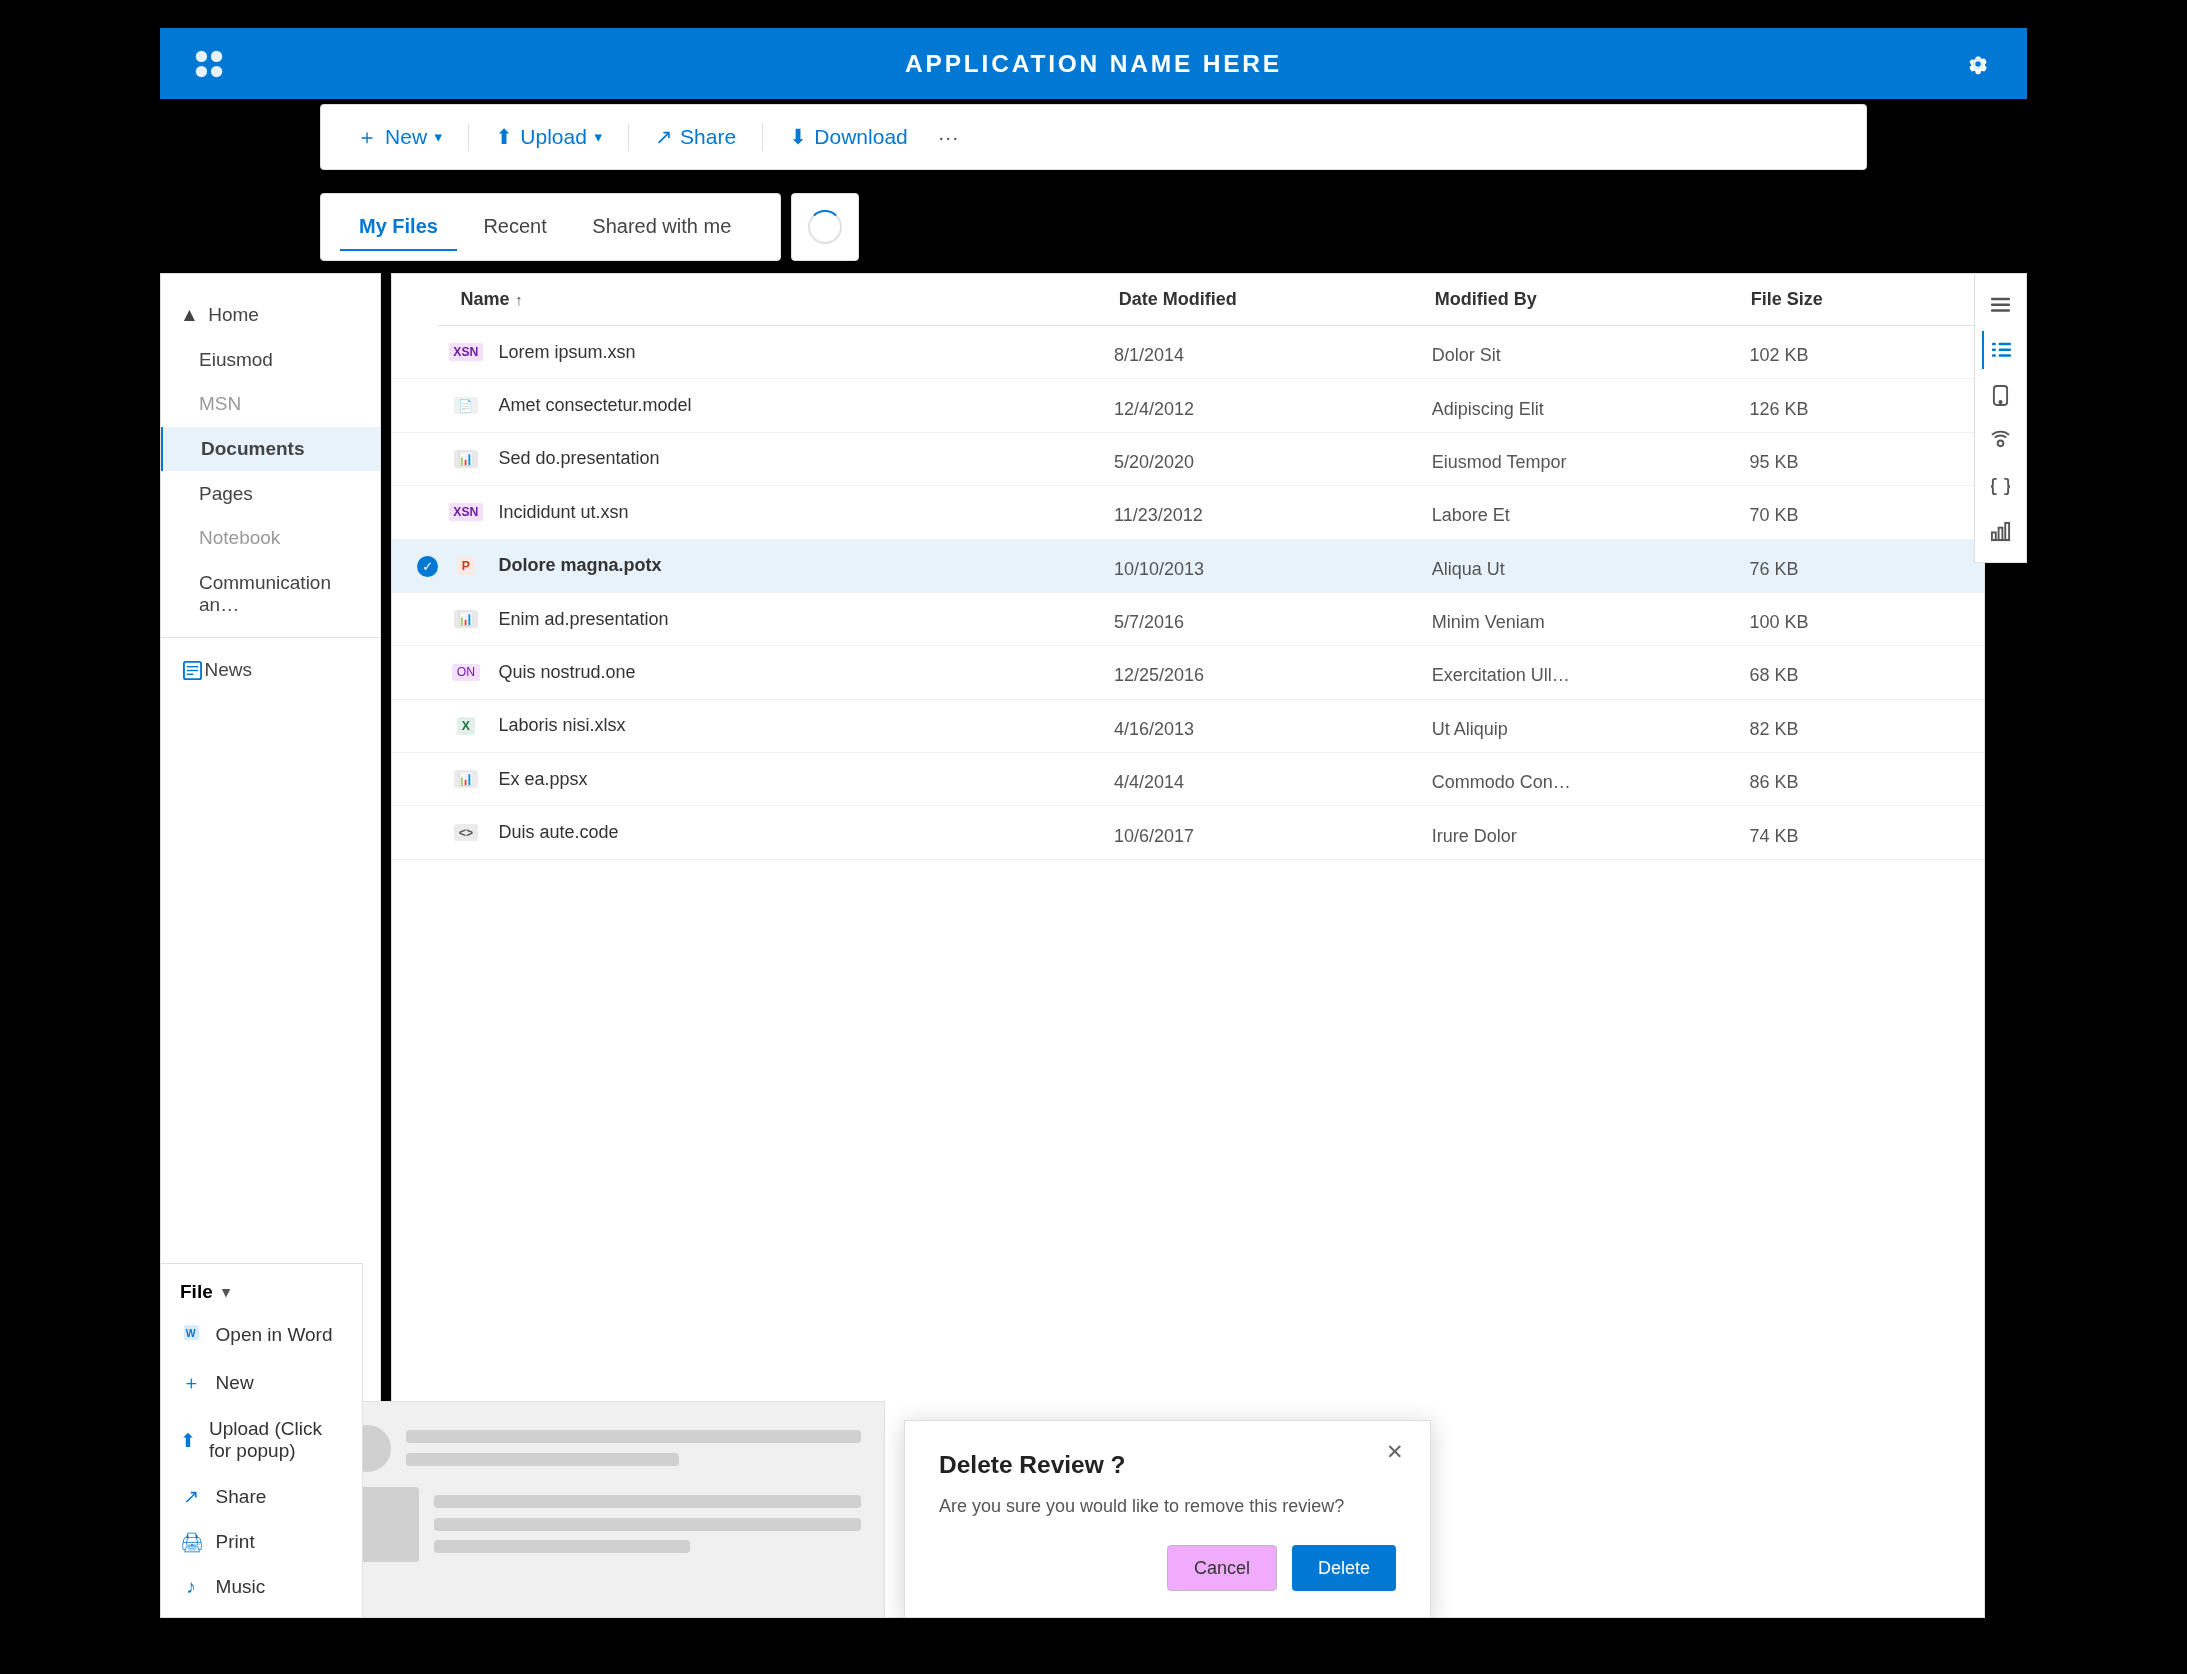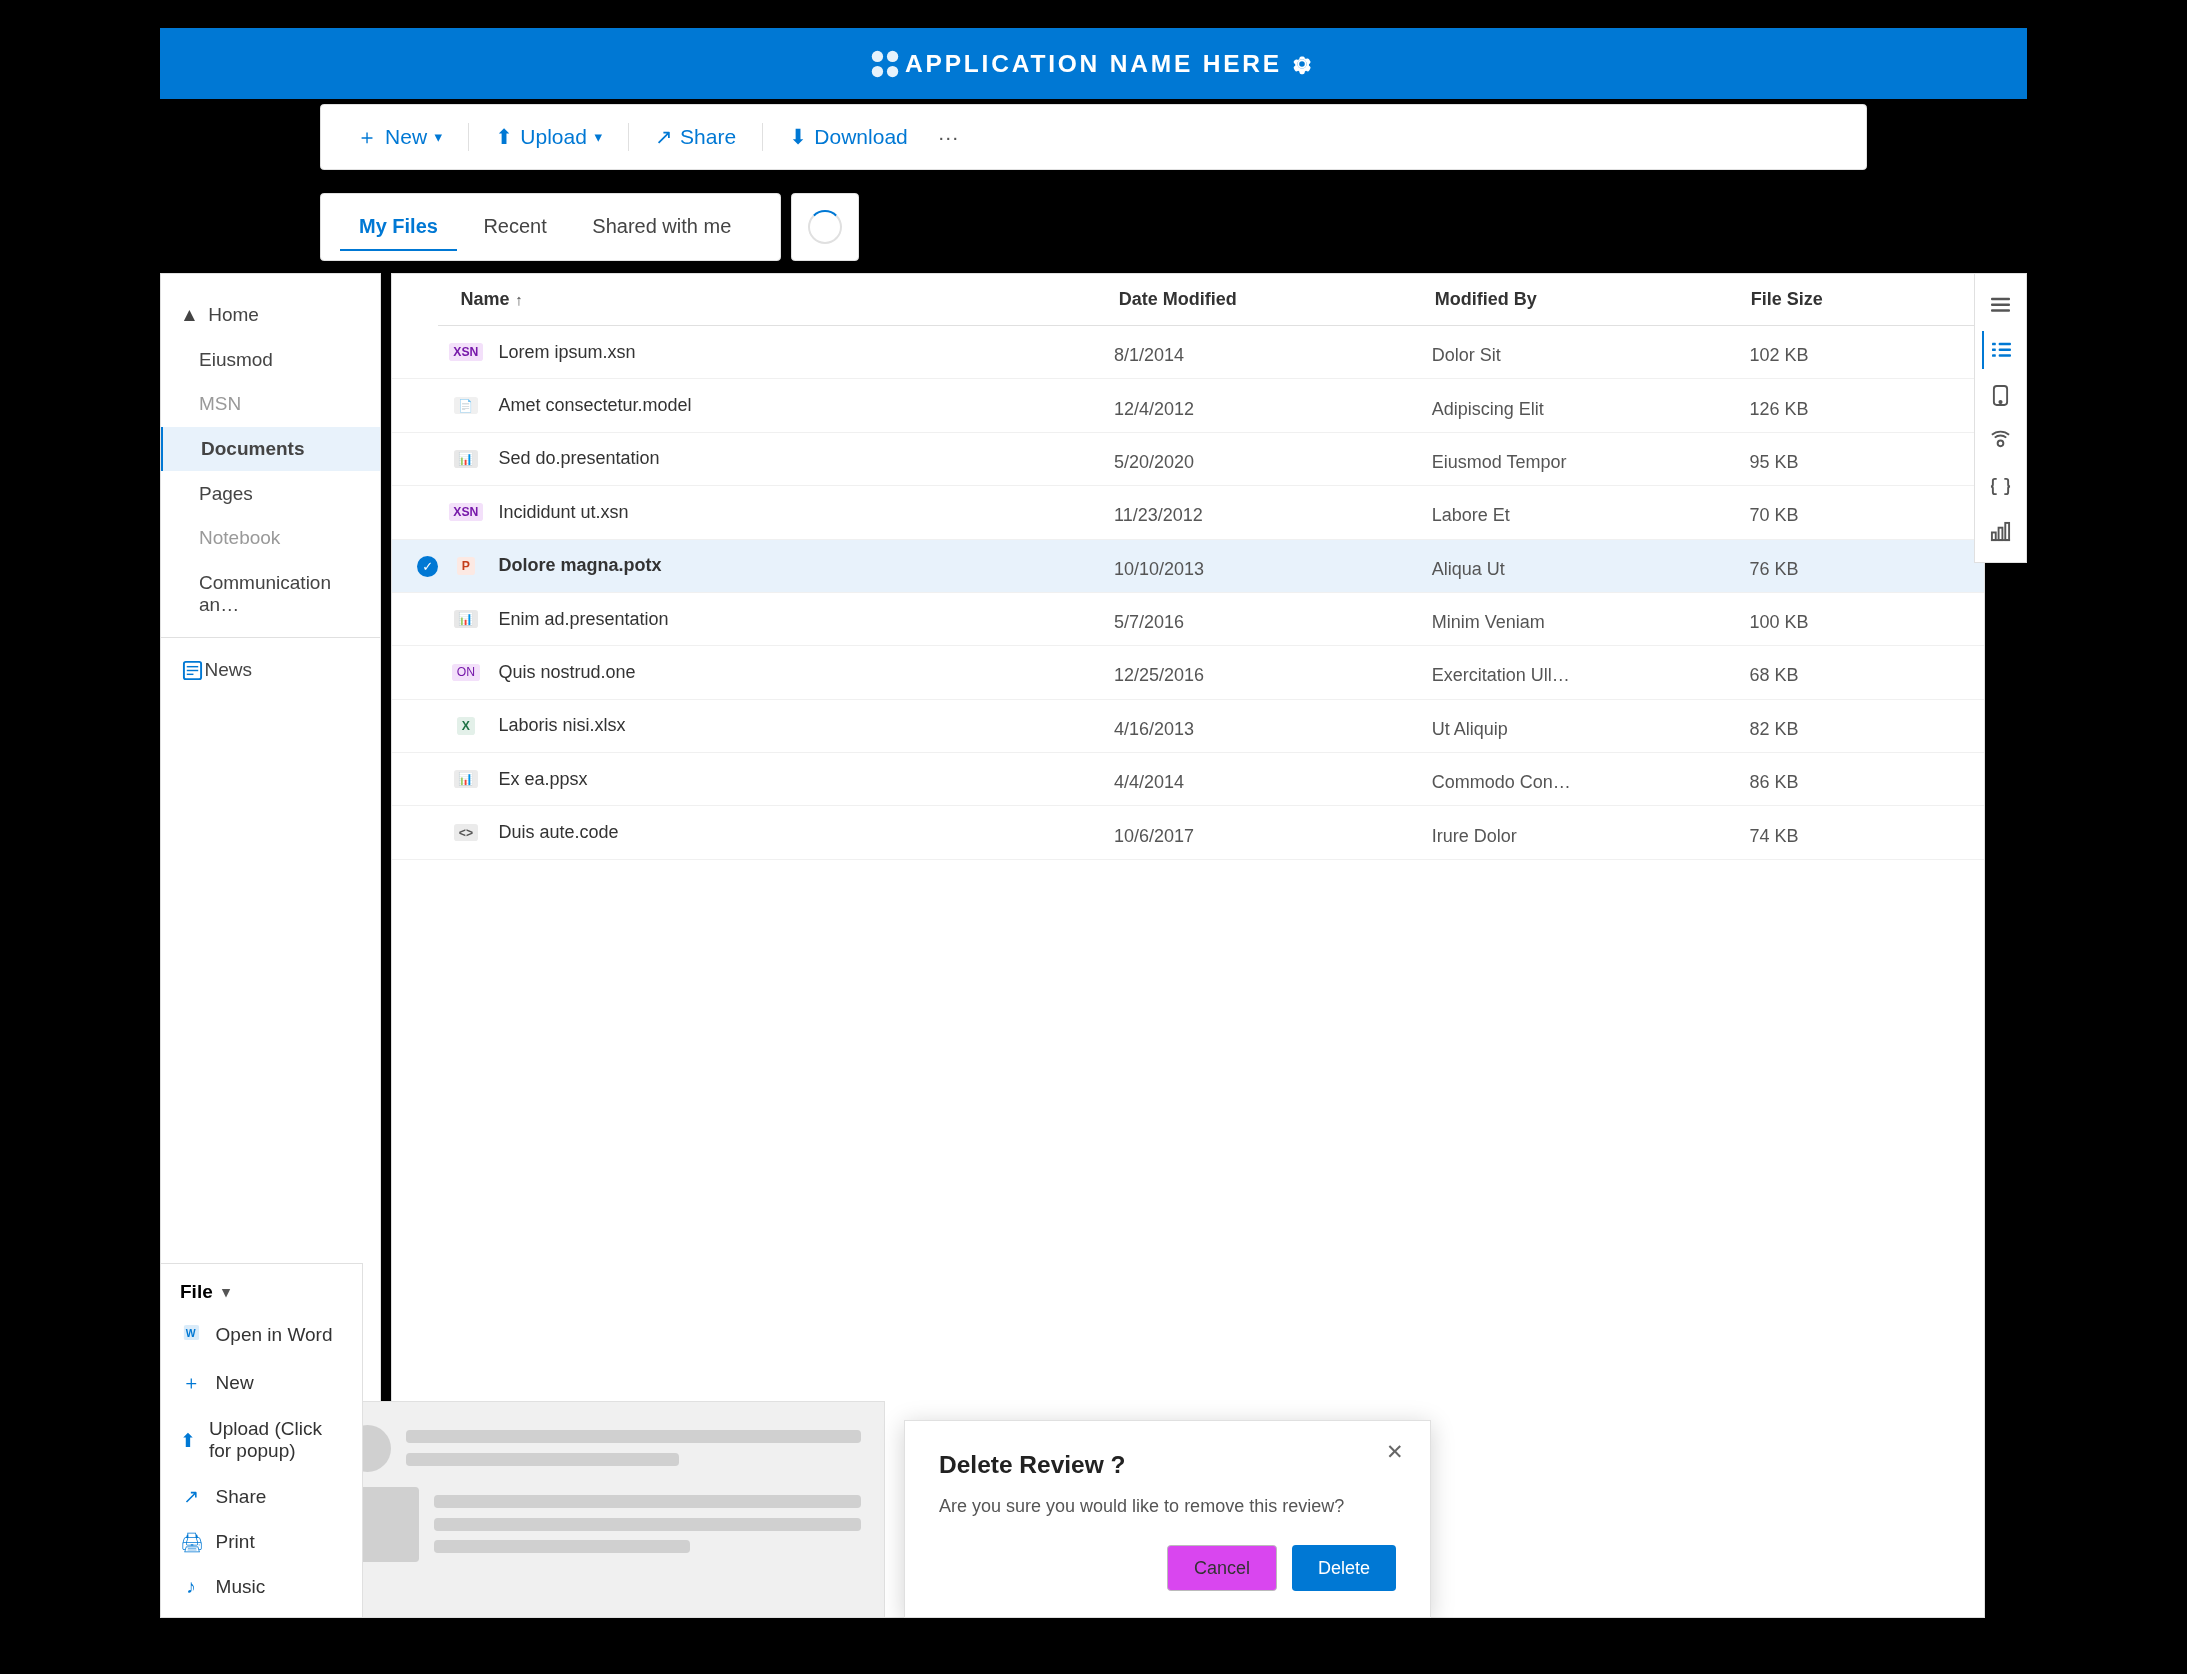--- a/index.html
+++ b/index.html
@@ -15,21 +15,21 @@
     
     .app-bar {
       position: absolute;
       top: 28px;
       left: 160px;
       right: 160px;
       height: 71px;
       background: #0078d4;
       display: flex;
       align-items: center;
-      justify-content: center;
+      justify-content: space-between;
       padding: 0 28px;
     }
     .app-bar-logo {
       width: 41px;
       height: 41px;
       display: flex;
       align-items: center;
       justify-content: center;
     }
     .app-bar-logo svg { width: 34px; height: 34px; }
@@ -426,21 +426,21 @@
     }
     .dialog-actions {
       display: flex;
       justify-content: flex-end;
       gap: 15px;
     }
     .btn-cancel {
       padding: 11.3px 26px;
       font-size: 18px;
       border: 0.9px solid #bbb;
-      background: #d946ef;
+      background: #f0abfc;
       color: #333;
       cursor: pointer;
       border-radius: 3.8px;
     }
     .btn-delete {
       padding: 11.3px 26px;
       font-size: 18px;
       border: none;
       background: #0078d4;
       color: #fff;

